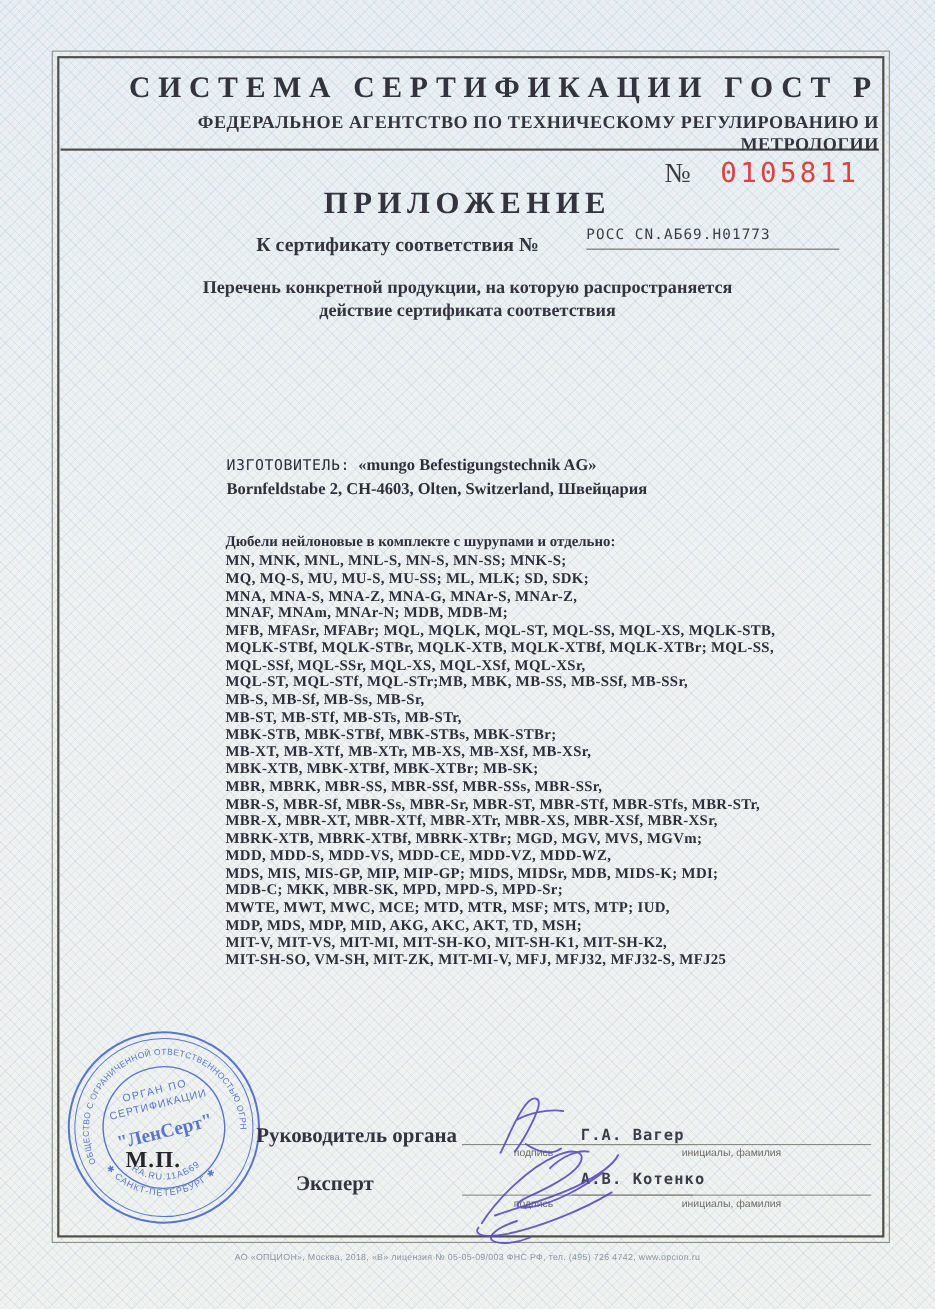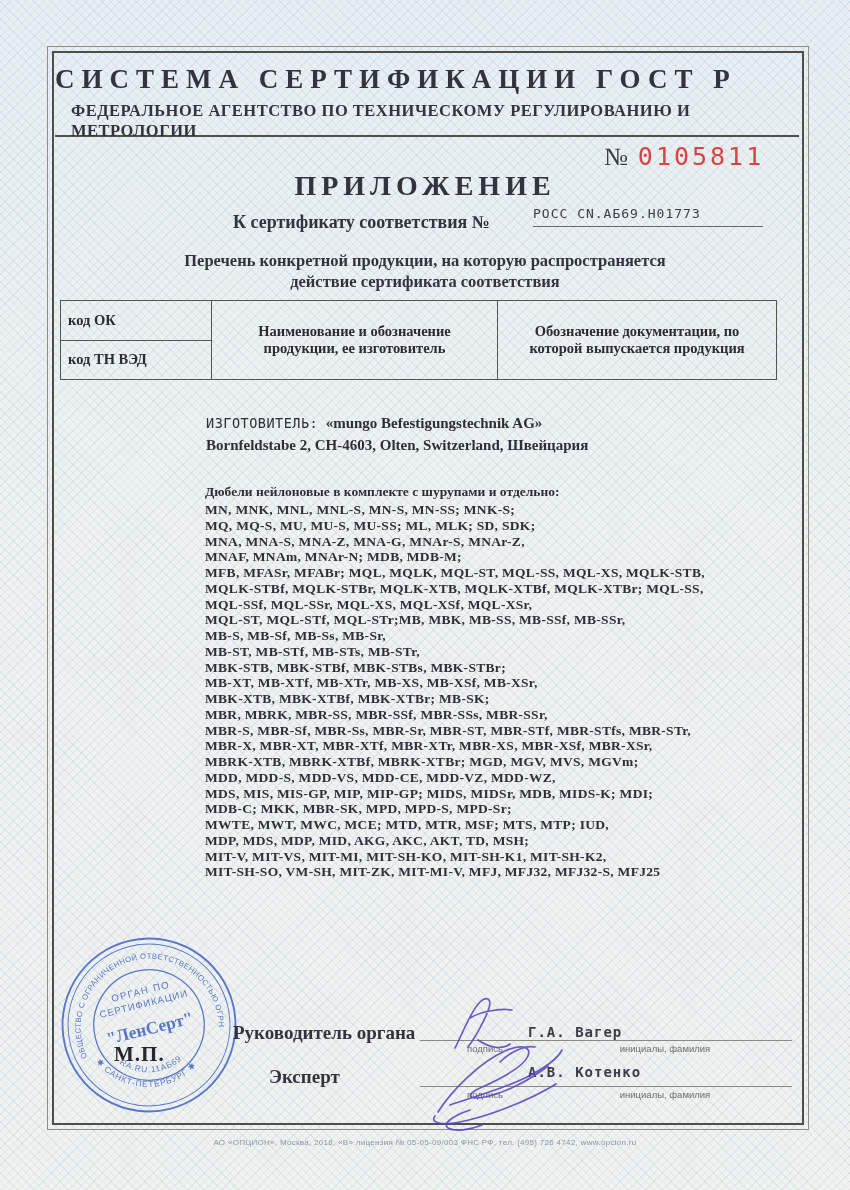--- a/index.html
+++ b/index.html
@@ -10,27 +10,27 @@
       repeating-linear-gradient(45deg, rgba(110,155,195,.13) 0 1px, transparent 1px 6px),
       repeating-linear-gradient(-45deg, rgba(110,155,195,.13) 0 1px, transparent 1px 6px),
       linear-gradient(180deg,#e8eef2 0%,#eff2f1 45%,#f0f2f0 100%);
     font-family:"Liberation Serif", serif; color:#2b2b33;
   }
   .frame-outer{position:absolute; left:47px; top:46px; width:760px; height:1082px; border:1px solid #8e8e86;}
   .frame-inner{position:absolute; inset:4px; border:2px solid #4f4f49;}
   .abs{position:absolute;}
   .header-box{
     position:absolute; left:55px; top:52px; width:744px; height:83px;
-    border-bottom:2px solid #4f4f49; text-align:left;
+    border-bottom:2px solid #4f4f49; text-align:right;
   }
   .header-l1{margin-top:12px; font-size:27px; font-weight:bold; letter-spacing:7px; color:#33333d;}
   .header-l2{margin-top:6px; font-size:16.5px; font-weight:bold; letter-spacing:0.5px; color:#33333d;padding-left:16px;}
   .doc-no{left:604px; top:142px; font-size:25px;}
   .doc-no .nosign{font-family:"Liberation Serif",serif; color:#3a3a42;}
-  .doc-no .noval{font-family:"DejaVu Sans Mono",monospace; color:#d94343; letter-spacing:3px; margin-left:10px;}
+  .doc-no .noval{font-family:"DejaVu Sans Mono",monospace; color:#d94343; letter-spacing:3px; margin-left:27px;}
   .title{left:0; top:170px; width:850px; text-align:center; font-size:28px; font-weight:bold; letter-spacing:5px; color:#33333d;}
   .cert-line{left:233px; top:212px; width:540px; font-size:18px; font-weight:bold; color:#33333d;}
   .cert-value{
     position:absolute; left:300px; top:-6px; width:230px; 
     font-family:"DejaVu Sans Mono",monospace; font-weight:normal; font-size:13px; letter-spacing:1px;
     border-bottom:1px solid #6a6a66; padding-bottom:5px; color:#3c3c46;
   }
   .subtitle{left:0; top:250px; width:850px; text-align:center; font-size:16.5px; font-weight:bold; color:#33333d; line-height:21px;}
   .spec-table{position:absolute; left:60px; top:300px; width:715px; height:78px; border:1px solid #55554f; display:flex;}
   .spec-table .c1{width:150px; border-right:1px solid #55554f; display:flex; flex-direction:column;}
@@ -75,28 +75,20 @@
   <div class="abs cert-line">
     <span>К сертификату соответствия №</span>
     <span class="cert-value">РОСС CN.АБ69.Н01773</span>
   </div>
 
   <div class="abs subtitle">
     <div>Перечень конкретной продукции,  на которую распространяется</div>
     <div>действие сертификата соответствия</div>
   </div>
 
-  <div class="spec-table">
-    <div class="c1">
-      <div class="r1">код ОК</div>
-      <div class="r2">код ТН ВЭД</div>
-    </div>
-    <div class="c2">Наименование и обозначение продукции, ее изготовитель</div>
-    <div class="c3">Обозначение документации, по которой выпускается продукция</div>
-  </div>
 
   <div class="abs manufacturer">
     <div><span class="mlabel">ИЗГОТОВИТЕЛЬ:</span>&nbsp;&nbsp;<span>«mungo Befestigungstechnik AG»</span></div>
     <div>Bornfeldstabe 2, CH-4603, Olten, Switzerland, Швейцария</div>
   </div>
 
   <div class="abs products">
     <div class="pintro">Дюбели нейлоновые в комплекте с шурупами и отдельно:</div>
     <div class="pline">MN, MNK, MNL, MNL-S, MN-S, MN-SS; MNK-S;</div>
     <div class="pline">MQ, MQ-S, MU, MU-S, MU-SS; ML, MLK; SD, SDK;</div>

